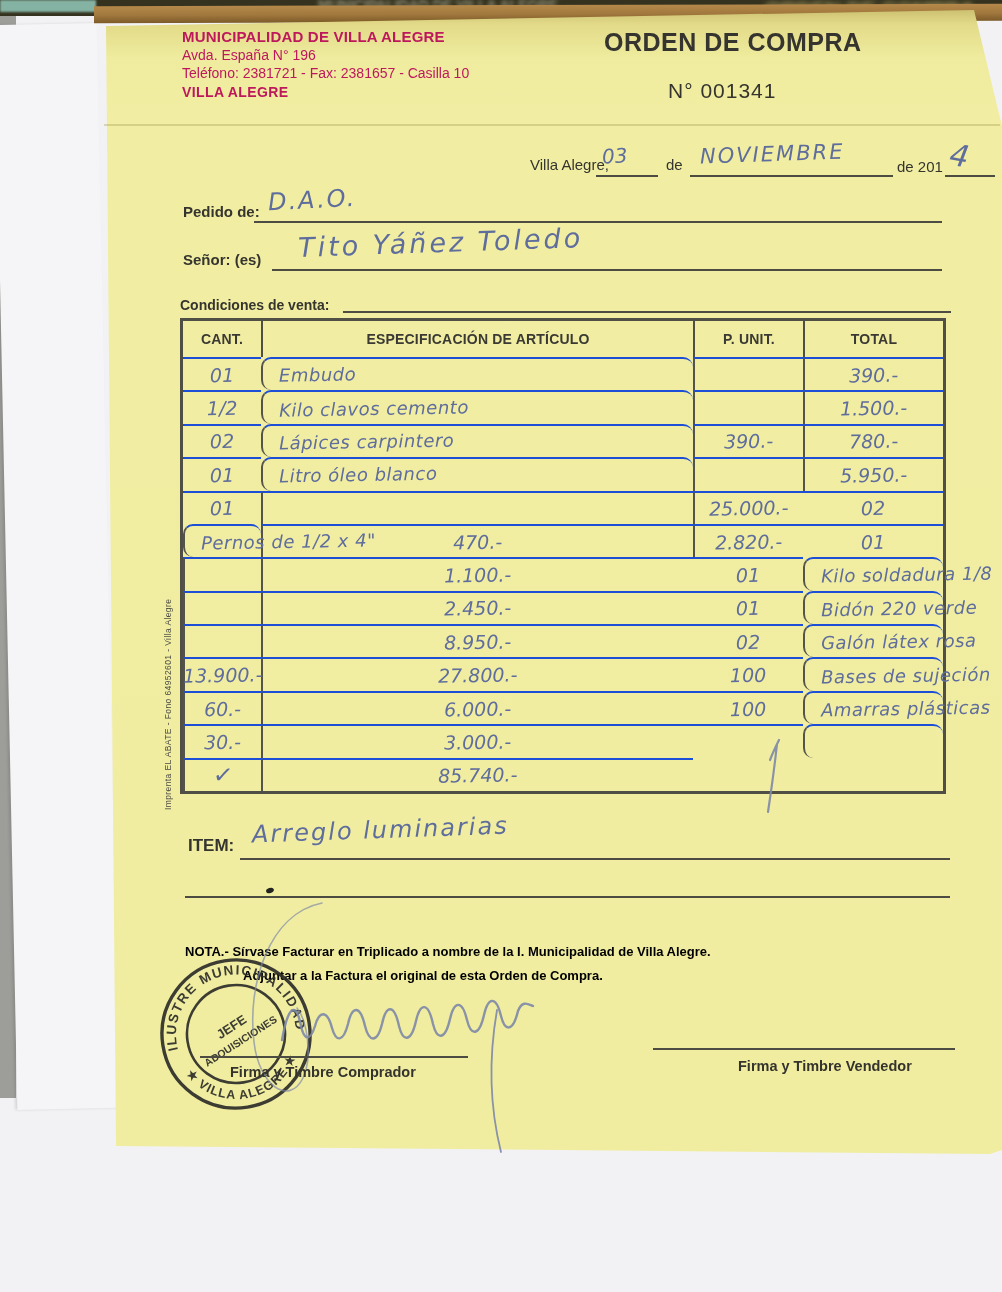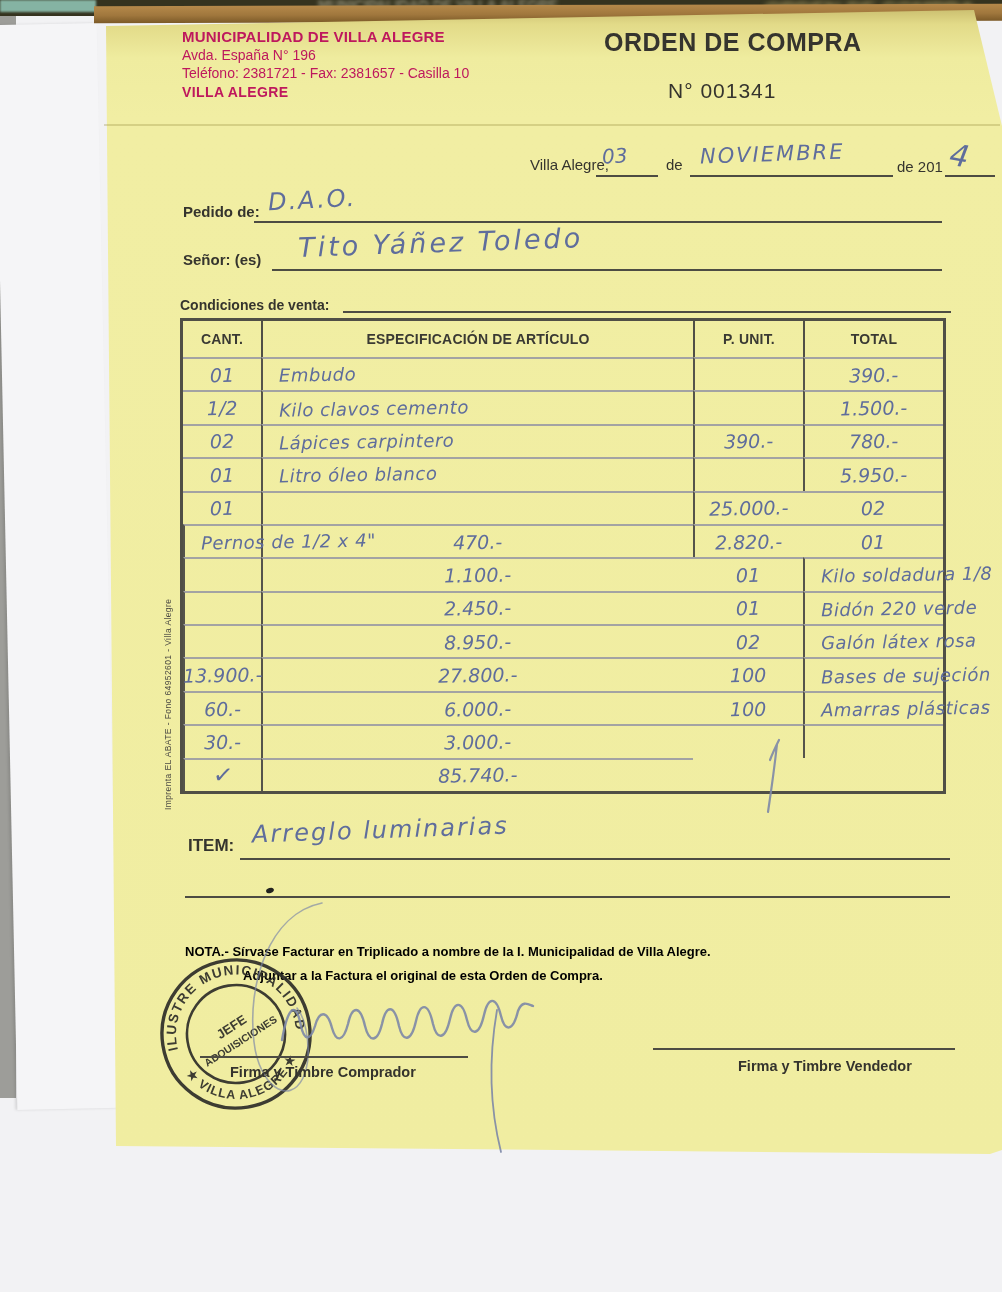--- a/index.html
+++ b/index.html
@@ -47,23 +47,23 @@
   .rule { position:absolute; height:0; border-top:2px solid #4d4c43; }
 
   
   .tbl { position:absolute; left:180px; top:318px; width:766px; height:476px;
      border:3px solid #504f46; display:grid;
      grid-template-columns:78px 432px 110px 140px;
      grid-template-rows:36px repeat(13,1fr); }
   .th { font-size:14px; font-weight:bold; color:#3a3933; display:flex; align-items:center; justify-content:center;
      border-left:2px solid #504f46; letter-spacing:.2px; }
   .th:first-child { border-left:none; }
-  .cell { border-top:2px solid #a3a3a3; border-left:2px solid #55544b; display:flex; align-items:center; overflow:visible; }
+  .cell { border-top:2px solid #1d4ed8; border-left:2px solid #55544b; display:flex; align-items:center; overflow:visible; }
   .cell.col0 { border-left:none; justify-content:center; }
-  .cell.col1 { padding-left:16px; }
+  .cell.col1 { padding-left:16px;border-radius:10px; }
   .cell.col2 { justify-content:center; }
   .cell.col3 { justify-content:center; }
   .hw-cell { font-size:19px; transform:rotate(-1deg); }
   .hw-spec { font-size:18px; letter-spacing:.5px; }
   .hw-total-mark { font-size:24px; transform:rotate(6deg); }
 
   .lbl { font-weight:bold; }
   .nota { position:absolute; color:#000000; font-size:13px; font-weight:bold; white-space:nowrap; }
 
   .ink-dot { position:absolute; left:266px; top:888px; width:8px; height:5px; background:#23231f;

